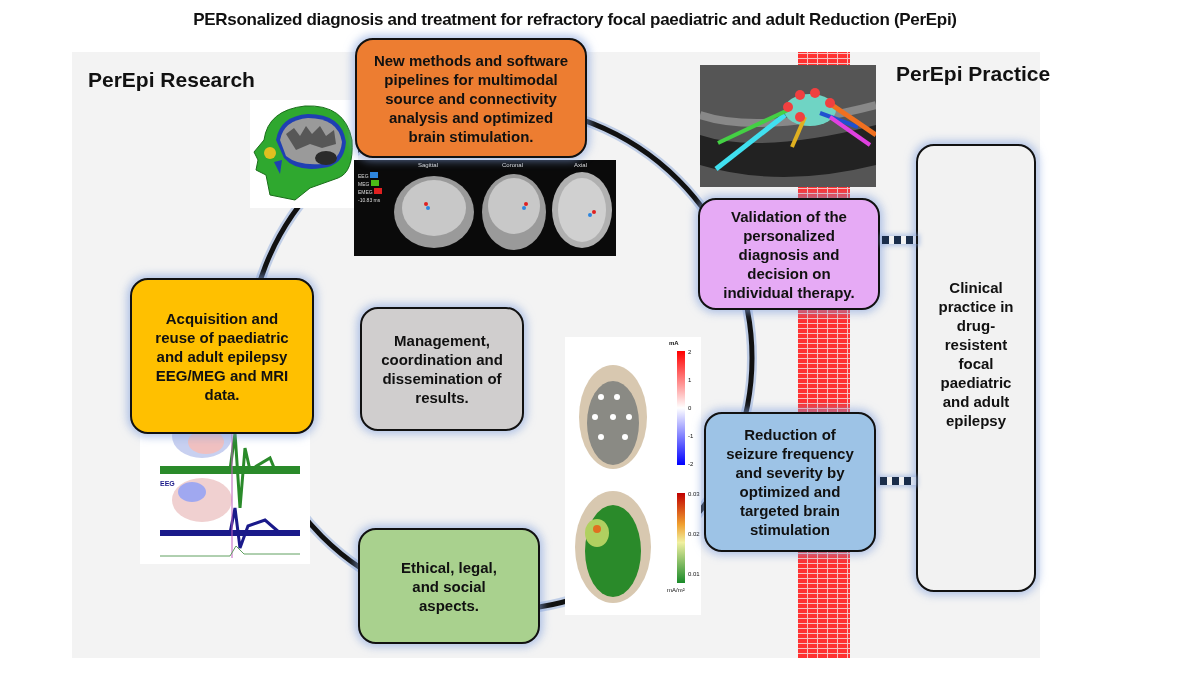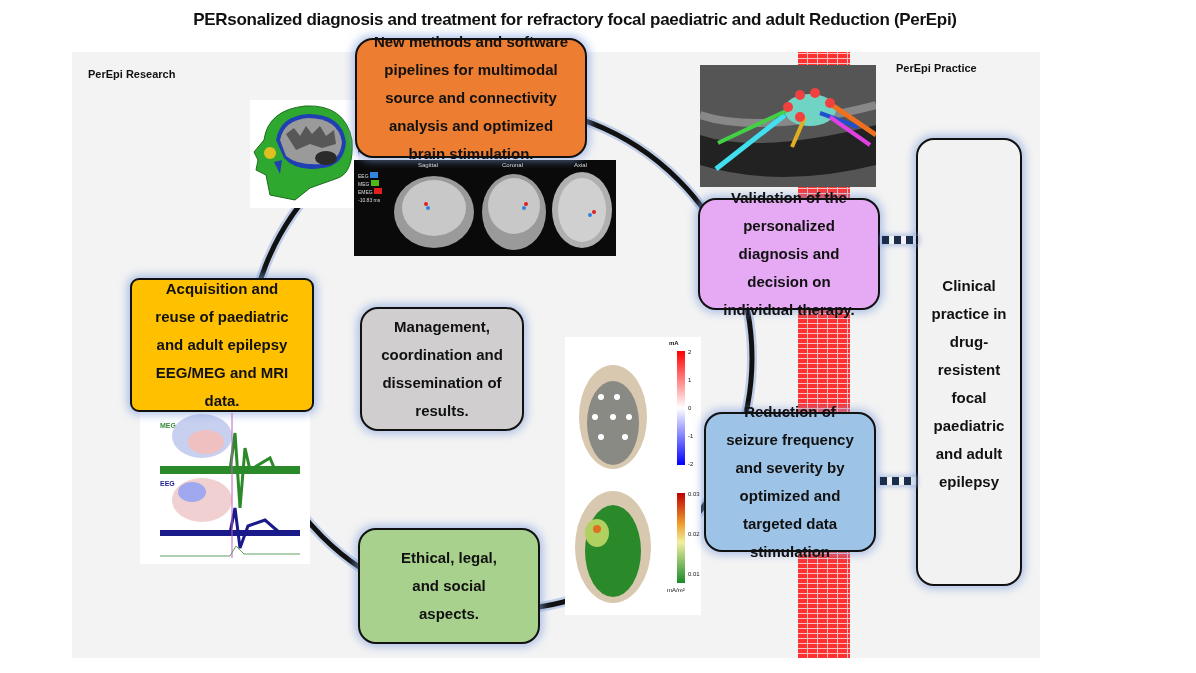--- a/index.html
+++ b/index.html
@@ -11,35 +11,35 @@
     }
     .title {
       position: absolute; left: 0; top: 10px; width: 1150px; text-align: center;
       font-size: 17px; font-weight: bold; letter-spacing: -0.3px; color: #111;
     }
     .panel {
       position: absolute; left: 72px; top: 52px; width: 968px; height: 606px;
       background: #f3f3f3;
     }
     .section-label {
-      position: absolute; font-size: 11px; font-weight: bold; color: #111;
+      position: absolute; font-size: 21px; font-weight: bold; color: #111;
     }
     .brick {
       position: absolute; left: 798px; top: 52px; width: 52px; height: 606px;
       background-color: #ff3030;
       background-image:
         repeating-linear-gradient(0deg, transparent 0 4px, #f4c0c0 4px 5px),
         repeating-linear-gradient(90deg, transparent 0 9px, #f4c0c0 9px 10px);
     }
     svg.cycle { position: absolute; left: 0; top: 0; }
     .box {
       position: absolute; border: 2.5px solid #111; border-radius: 18px;
       box-shadow: 0 0 8px 3px rgba(130,160,220,0.6);
       display: flex; align-items: center; justify-content: center; text-align: center;
-      font-weight: bold; font-size: 15px; line-height: 28px; color: #111;
+      font-weight: bold; font-size: 15px; line-height: 19px; color: #111;
       box-sizing: border-box; padding: 4px 4px; white-space: pre-line;
     }
     .orange { background: #ed7d31; }
     .yellow { background: #ffc000; }
     .grey { background: #d0cece; }
     .green { background: #a9d18e; }
     .pink { background: #e6aaf5; }
     .blue { background: #9dc3e6; }
     .white { background: #f2f2f2; align-items: flex-start; padding-top: 132px; }
     .img { position: absolute; overflow: hidden; }
@@ -180,44 +180,44 @@
   <div style="position:absolute; left:123px; top:194px; font-size:6px;">0.02</div>
   <div style="position:absolute; left:123px; top:234px; font-size:6px;">0.01</div>
   <div style="position:absolute; left:102px; top:250px; font-size:6px;">mA/m²</div>
 </div>
 
 <div class="box orange" style="left:355px; top:38px; width:232px; height:120px;">New methods and software
 pipelines for multimodal
 source and connectivity
 analysis and optimized
 brain stimulation.</div>
-<div class="box yellow" style="left:130px; top:278px; width:184px; height:134px;border-radius:9px;">Acquisition and
+<div class="box yellow" style="left:130px; top:278px; width:184px; height:156px;">Acquisition and
 reuse of paediatric
 and adult epilepsy
 EEG/MEG and MRI
 data.</div>
 <div class="box grey" style="left:360px; top:307px; width:164px; height:124px;">Management,
 coordination and
 dissemination of
 results.</div>
 <div class="box green" style="left:358px; top:528px; width:182px; height:116px;">Ethical, legal,
 and social
 aspects.</div>
 <div class="box pink" style="left:698px; top:192px; width:182px; height:112px;margin-top:6px;">Validation of the
 personalized
 diagnosis and
 decision on
 individual therapy.</div>
 <div class="box blue" style="left:704px; top:412px; width:172px; height:140px;">Reduction of
 seizure frequency
 and severity by
 optimized and
-targeted data
+targeted brain
 stimulation</div>
-<div class="box white" style="left:916px; top:138px; width:106px; height:448px;">Clinical
+<div class="box white" style="left:916px; top:144px; width:120px; height:448px;">Clinical
 practice in
 drug-
 resistent
 focal
 paediatric
 and adult
 epilepsy</div>
 
 <div class="dots" style="left:882px; top:236px;"></div>
 <div class="dots" style="left:880px; top:477px;"></div>

